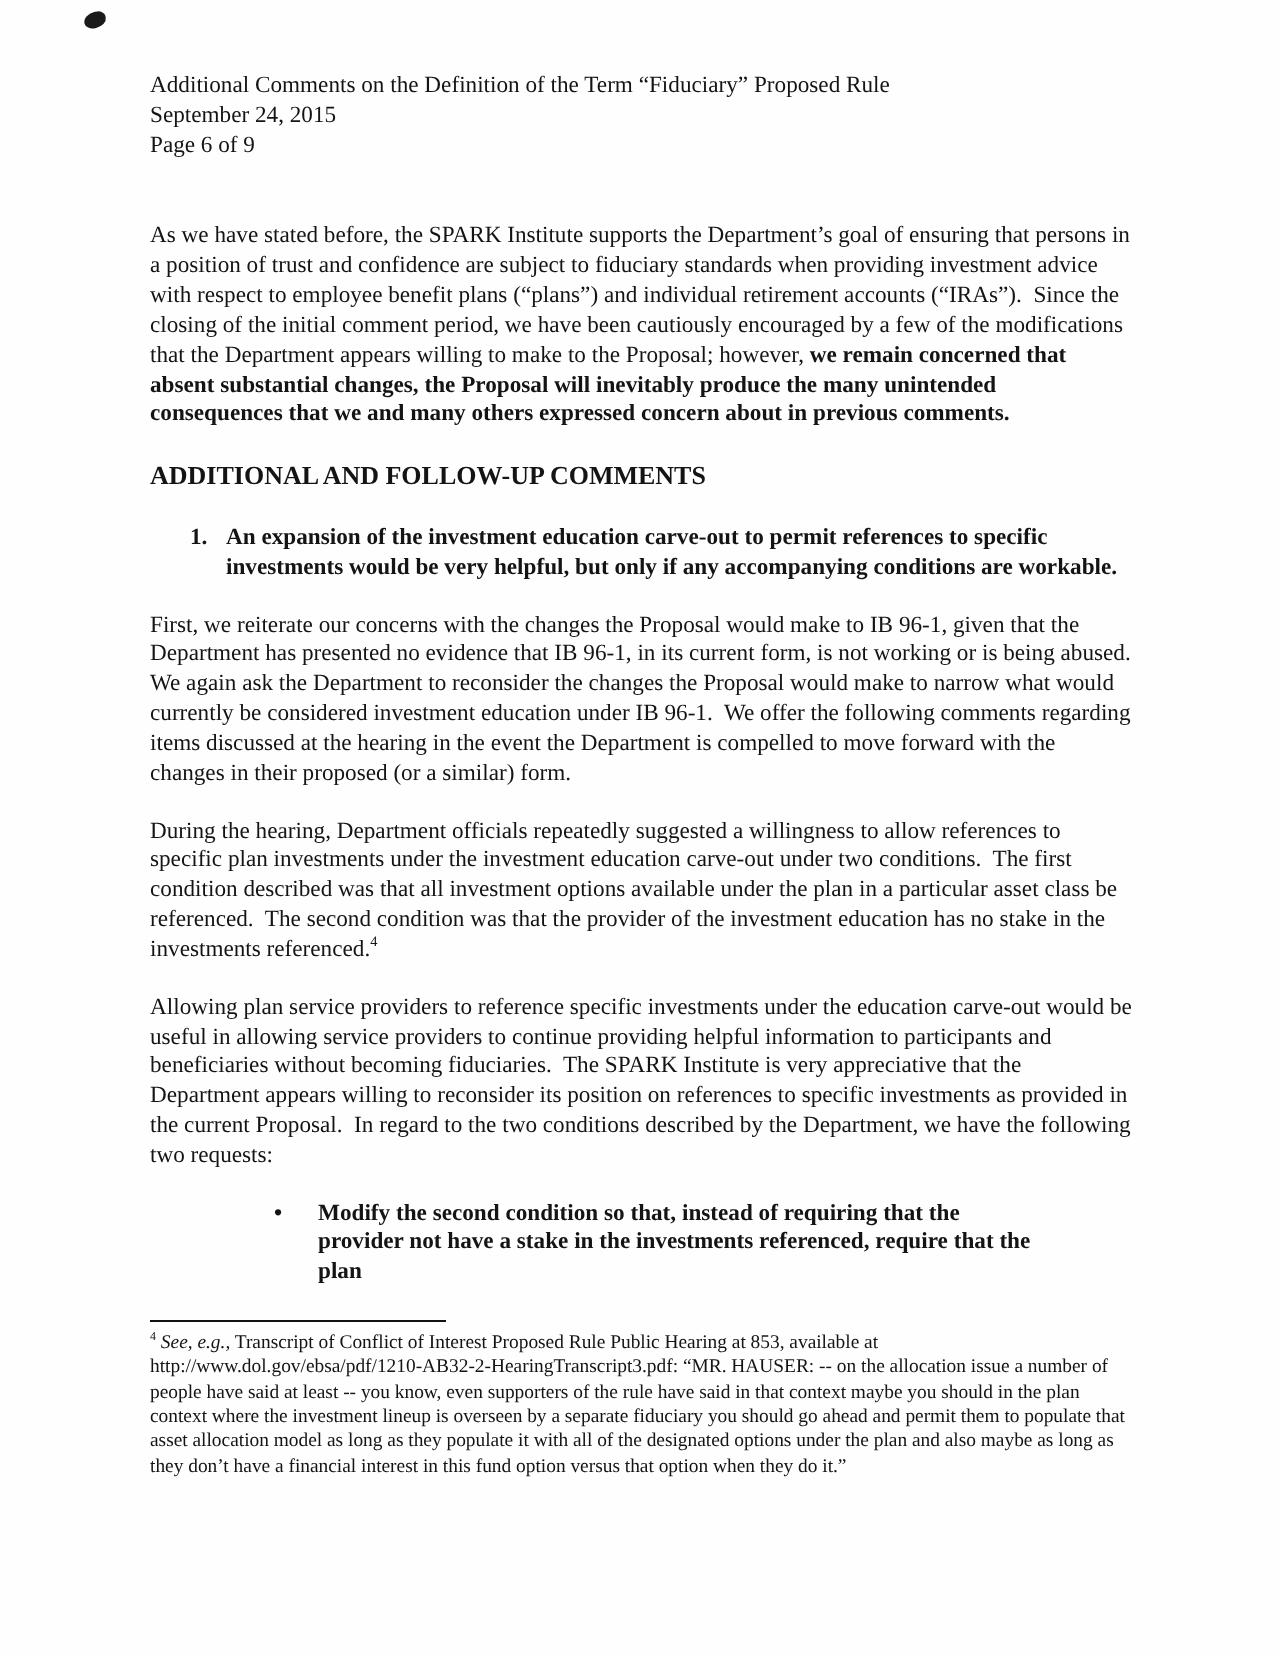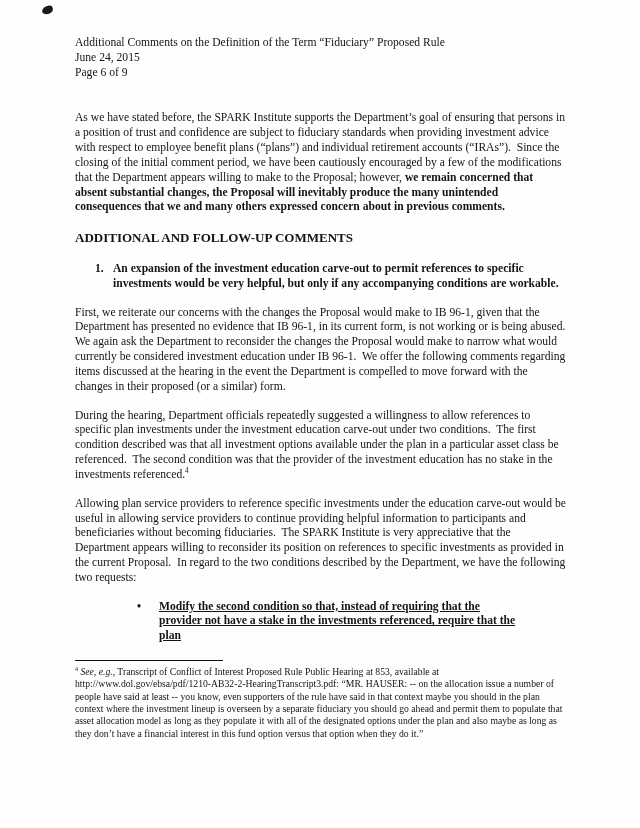--- a/index.html
+++ b/index.html
@@ -43,21 +43,21 @@
   .numbered-item .num { width: 18px; flex: none; }
   .numbered-item .item-text { flex: 1; }
   .bullet-item {
     display: flex;
     padding-left: 62px;
     padding-right: 46px;
     margin: 0 0 12px 0;
     font-weight: bold;
   }
   .bullet-item .bullet { width: 22px; flex: none; }
-  .bullet-item .bullet-text { flex: 1; text-decoration: underline; }
+  .bullet-item .bullet-text { flex: 1; }
   sup {
     font-size: 0.62em;
     vertical-align: super;
     line-height: 0;
   }
   .footnote-rule {
     width: 148px;
     border-top: 1.2px solid #111;
     margin: 16px 0 5px 0;
   }
@@ -70,21 +70,21 @@
 </style>
 </head>
 <body>
 
 <div class="page">
 
   <div class="scan-artifact"></div>
 
   <header class="doc-header">
     <div>Additional Comments on the Definition of the Term “Fiduciary” Proposed Rule</div>
-    <div>June 24, 2015</div>
+    <div>September 24, 2015</div>
     <div>Page 6 of 9</div>
   </header>
 
   <main>
 
     <p class="doc-text"><span>As we have stated before, the SPARK Institute supports the Department’s goal of ensuring that persons in a position of trust and confidence are subject to fiduciary standards when providing investment advice with respect to employee benefit plans (“plans”) and individual retirement accounts (“IRAs”).  Since the closing of the initial comment period, we have been cautiously encouraged by a few of the modifications that the Department appears willing to make to the Proposal; however, </span><strong>we remain concerned that absent substantial changes, the Proposal will inevitably produce the many unintended consequences that we and many others expressed concern about in previous comments.</strong></p>
 
     <h2 class="section-heading">ADDITIONAL AND FOLLOW-UP COMMENTS</h2>
 
     <div class="numbered-item">

